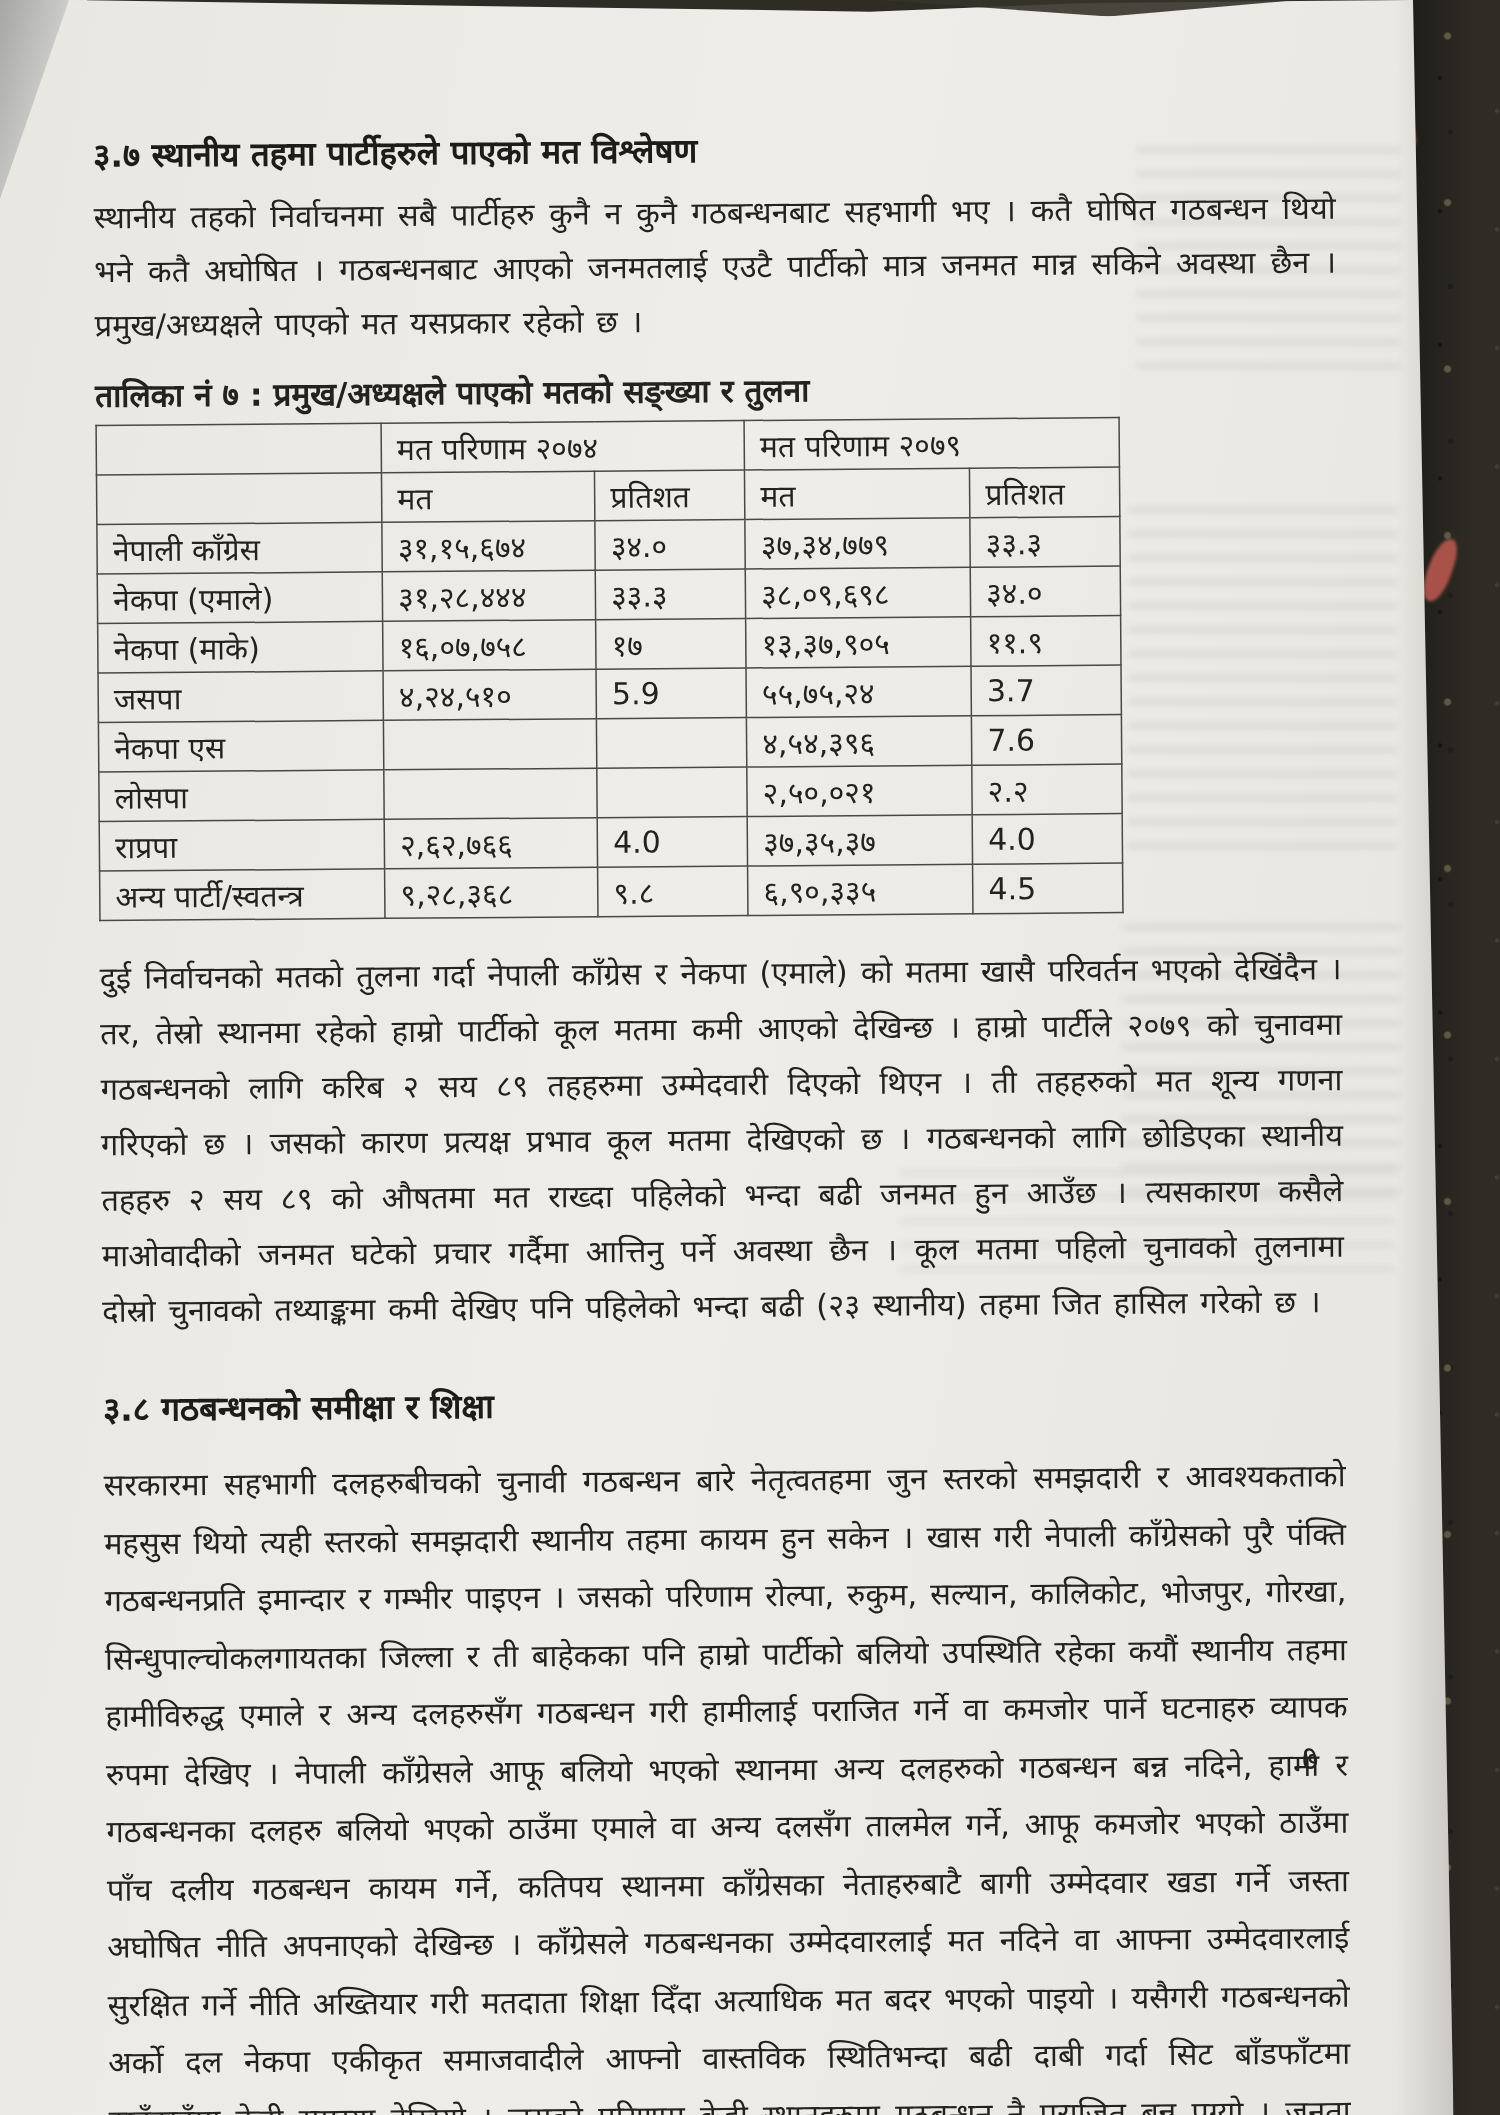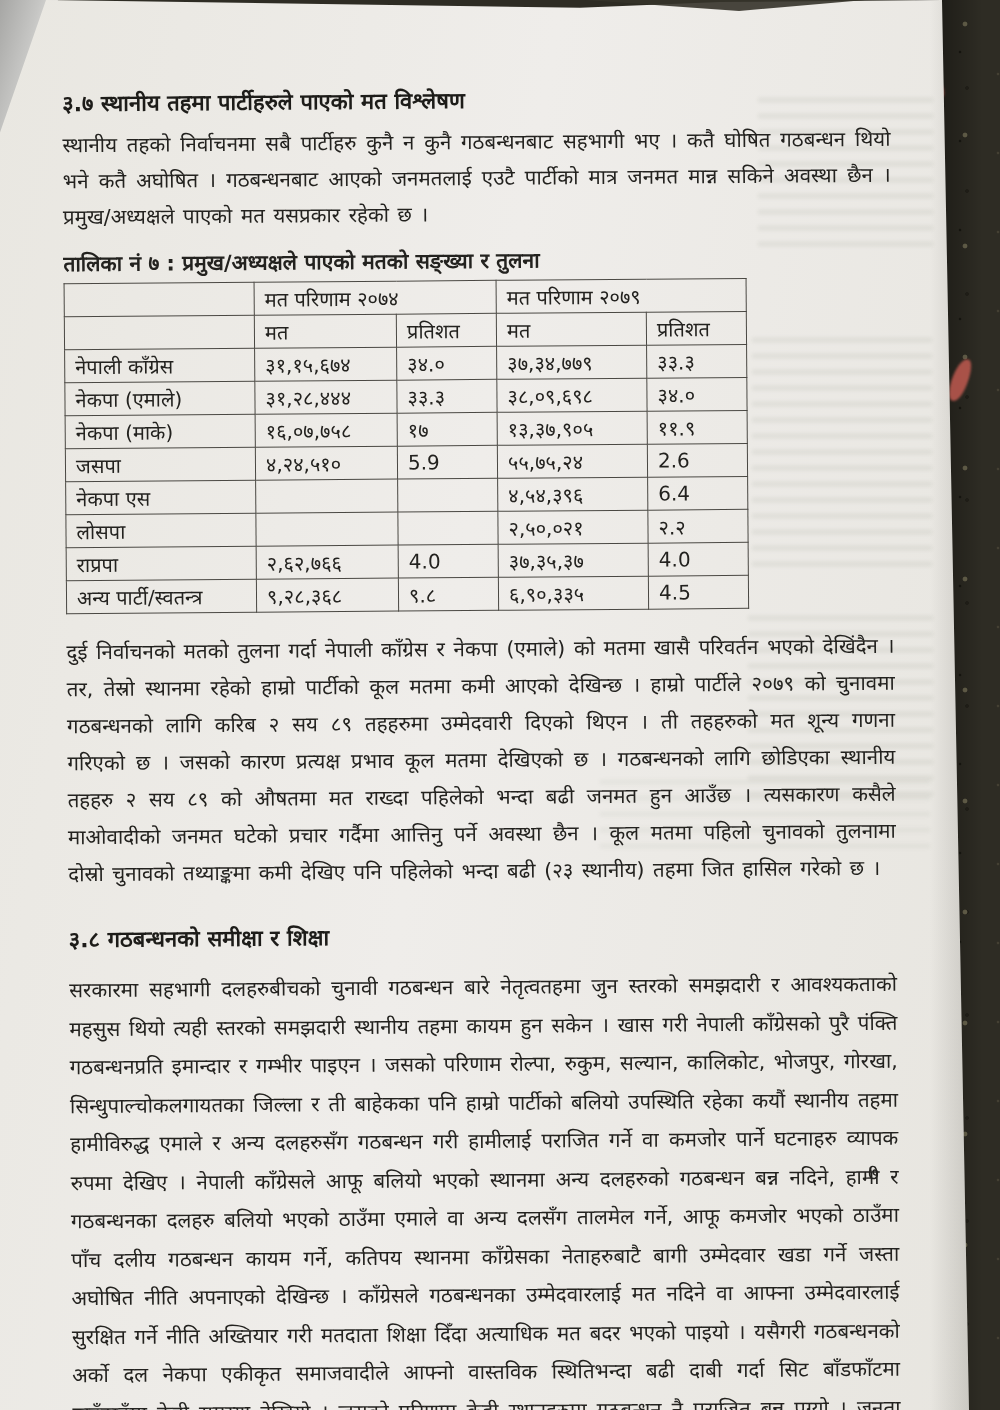--- a/index.html
+++ b/index.html
@@ -133,28 +133,28 @@
         <td>१६,०७,७५८</td>
         <td>१७</td>
         <td>१३,३७,९०५</td>
         <td>११.९</td>
       </tr>
       <tr>
         <td>जसपा</td>
         <td>४,२४,५१०</td>
         <td>5.9</td>
         <td>५५,७५,२४</td>
-        <td>2.6</td>
+        <td>3.7</td>
       </tr>
       <tr>
         <td>नेकपा एस</td>
         <td></td>
         <td></td>
         <td>४,५४,३९६</td>
-        <td>6.4</td>
+        <td>7.6</td>
       </tr>
       <tr>
         <td>लोसपा</td>
         <td></td>
         <td></td>
         <td>२,५०,०२१</td>
         <td>२.२</td>
       </tr>
       <tr>
         <td>राप्रपा</td>

